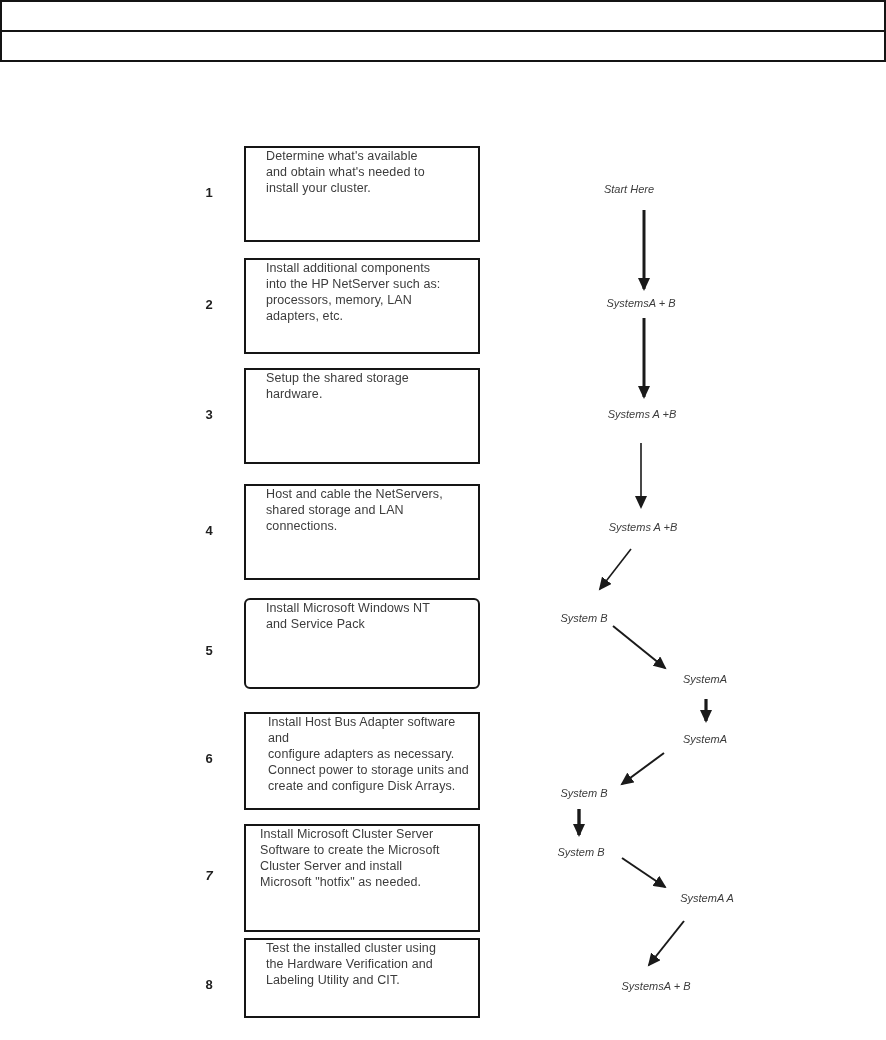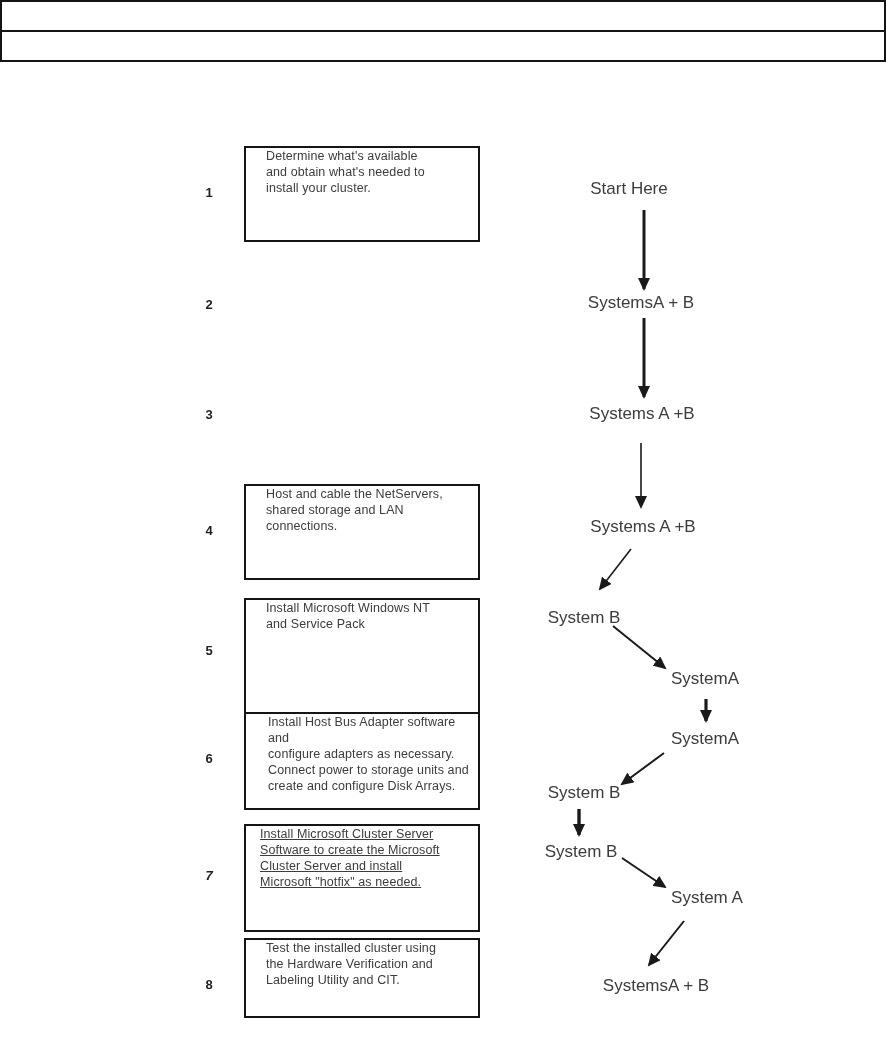--- a/index.html
+++ b/index.html
@@ -30,25 +30,25 @@
     border:2px solid #151515;background:#ffffff;
     display:flex;box-sizing:border-box;
   }
   .step-box .box-text{
     white-space:pre-line;
     font-size:12.5px;line-height:16px;color:#3c3c3c;
     letter-spacing:0.1px;
   }
   .pad20{padding-left:20px;padding-right:6px;}
   .pad10{padding-left:22px;padding-right:4px;}
-  .pad14{padding-left:14px;padding-right:4px;text-decoration:underline;}
+  .pad14{padding-left:14px;padding-right:4px;}
   
   .flow-label{
     position:absolute;transform:translate(-50%,-50%);
-    font-size:17px;color:#3c3c3c;white-space:nowrap;
+    font-size:11px;color:#3c3c3c;white-space:nowrap;font-style:italic;
   }
   .arrows{
     position:absolute;left:0;top:0;width:886px;height:1040px;
     pointer-events:none;
   }
 </style>
 </head>
 <body>
 
 <div class="page">
@@ -64,26 +64,36 @@
   <div class="step-number" style="top:643px;">5</div>
   <div class="step-number" style="top:751px;">6</div>
   <div class="step-number italic" style="top:868px;">7</div>
   <div class="step-number" style="top:977px;">8</div>
 
   <div class="step-box" style="top:146px;height:96px;">
     <div class="box-text pad20">Determine what's available
 and obtain what's needed to
 install your cluster.</div>
   </div>
+  <div class="step-box" style="top:258px;height:96px;">
+    <div class="box-text pad20">Install additional components
+into the HP NetServer such as:
+processors, memory, LAN
+adapters, etc.</div>
+  </div>
+  <div class="step-box" style="top:368px;height:96px;">
+    <div class="box-text pad20">Setup the shared storage
+hardware.</div>
+  </div>
   <div class="step-box" style="top:484px;height:96px;">
     <div class="box-text pad20">Host and cable the NetServers,
 shared storage and LAN
 connections.</div>
   </div>
-  <div class="step-box" style="top:598px;height:116px;">
+  <div class="step-box" style="top:598px;height:91px;border-radius:6px;">
     <div class="box-text pad20">Install Microsoft Windows NT
 and Service Pack</div>
   </div>
   <div class="step-box" style="top:712px;height:98px;">
     <div class="box-text pad10">Install Host Bus Adapter software and
 configure adapters as necessary.
 Connect power to storage units and
 create and configure Disk Arrays.</div>
   </div>
   <div class="step-box" style="top:824px;height:108px;">
@@ -100,21 +110,21 @@
 
   <div class="flow-label" style="left:629px;top:189px;">Start Here</div>
   <div class="flow-label" style="left:641px;top:303px;">SystemsA + B</div>
   <div class="flow-label" style="left:642px;top:414px;">Systems A +B</div>
   <div class="flow-label" style="left:643px;top:527px;">Systems A +B</div>
   <div class="flow-label" style="left:584px;top:618px;">System B</div>
   <div class="flow-label" style="left:705px;top:679px;">SystemA</div>
   <div class="flow-label" style="left:705px;top:739px;">SystemA</div>
   <div class="flow-label" style="left:584px;top:793px;">System B</div>
   <div class="flow-label" style="left:581px;top:852px;">System B</div>
-  <div class="flow-label" style="left:707px;top:898px;">System A</div>
+  <div class="flow-label" style="left:707px;top:898px;">SystemA A</div>
   <div class="flow-label" style="left:656px;top:986px;">SystemsA + B</div>
 
   <svg class="arrows" viewBox="0 0 886 1040" xmlns="http://www.w3.org/2000/svg">
     <defs>
       <marker id="ah" markerUnits="userSpaceOnUse" markerWidth="14" markerHeight="12" refX="11" refY="6" orient="auto">
         <path d="M0,0 L13,6 L0,12 z" fill="#1a1a1a"></path>
       </marker>
     </defs>
     <line x1="644" y1="210" x2="644" y2="289" stroke="#1a1a1a" stroke-width="3" marker-end="url(#ah)"></line>
     <line x1="644" y1="318" x2="644" y2="397" stroke="#1a1a1a" stroke-width="3" marker-end="url(#ah)"></line>

